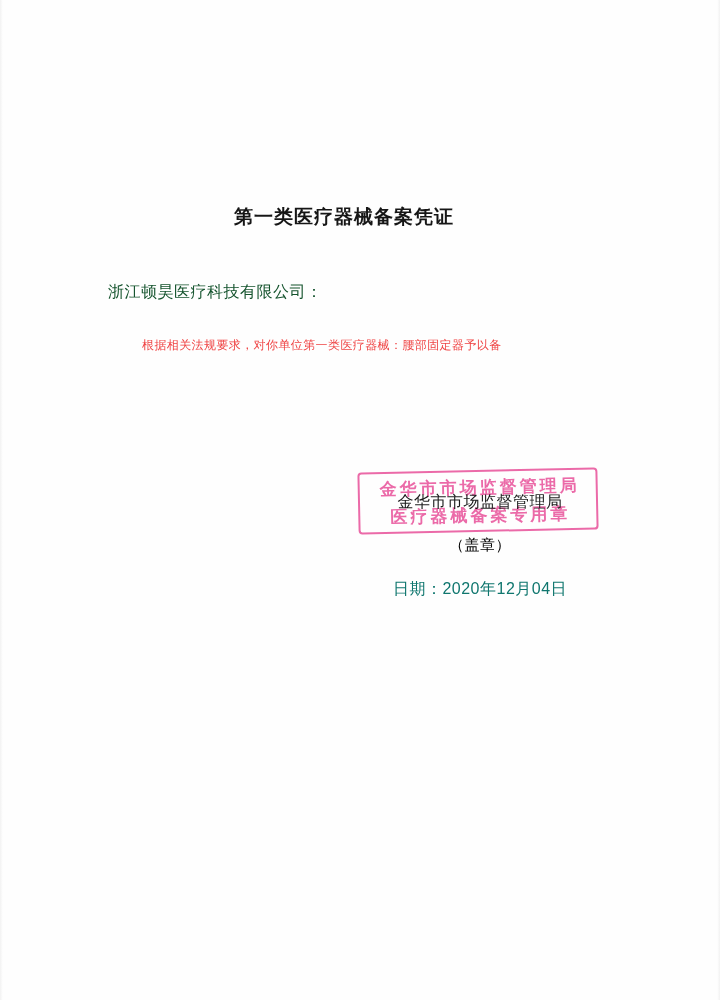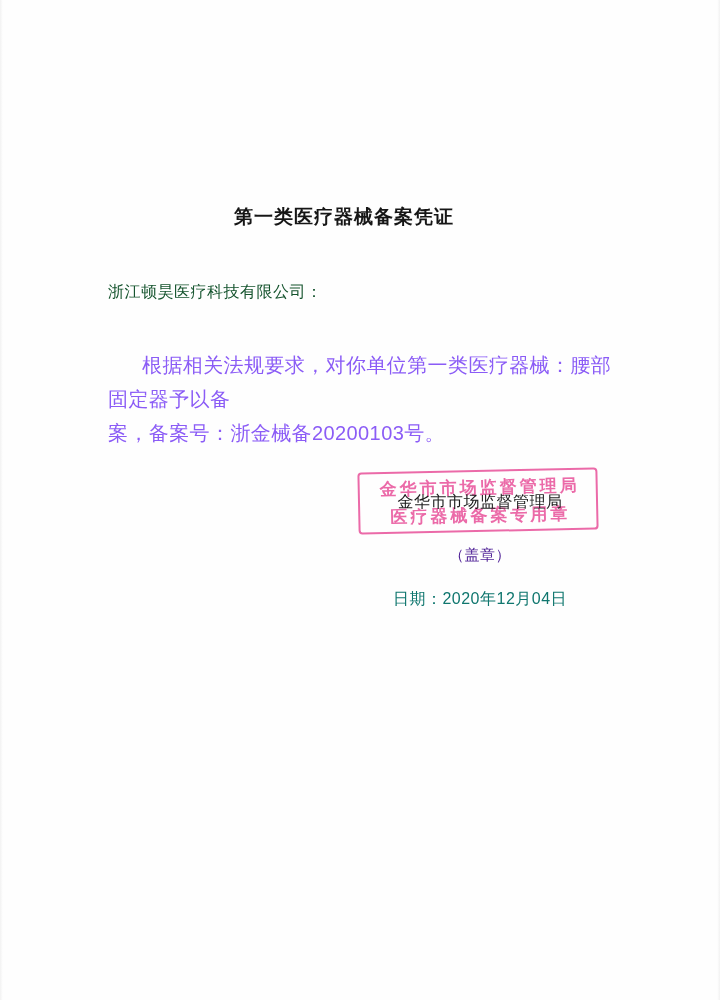--- a/index.html
+++ b/index.html
@@ -38,25 +38,24 @@
     left: 108px;
     font-size: 16px;
     letter-spacing: 0.5px;
     color: #14532d;
   }
   .body-text {
     position: absolute;
     top: 328px;
     left: 108px;
     width: 510px;
-    font-size: 20px;
+    font-size: 12px;
     line-height: 34px;
     letter-spacing: 0.4px;
-    color: #8b5cf6;
-    margin-top: 20px;
+    color: #ef4444;
   }
   .body-text .indent {
     display: inline-block;
     width: 34px;
   }
   .sign-block {
     position: absolute;
     top: 470px;
     left: 340px;
     width: 280px;
@@ -103,23 +102,22 @@
   }
   .seal-line1 {
     top: 4px;
     font-size: 17px;
   }
   .seal-line2 {
     top: 32px;
     font-size: 17px;
   }
   .stamp-note {
-    margin-top: 10px;
     font-size: 15px;
-    color: #4c1d95;
+    color: #000000;
     letter-spacing: 0.5px;
   }
   .date-line {
     margin-top: 24px;
     font-size: 16px;
     letter-spacing: 0.5px;
     color: #0f766e;
   }
   .paper-edge-left {
     position: absolute;
@@ -141,21 +139,20 @@
 
   <div class="paper-edge-left"></div>
   <div class="paper-edge-right"></div>
 
   <div class="doc-title">第一类医疗器械备案凭证</div>
 
   <div class="addressee">浙江顿昊医疗科技有限公司：</div>
 
   <div class="body-text">
     <span class="indent"></span><span>根据相关法规要求，对你单位第一类医疗器械：腰部固定器予以备</span><br>
-    <span>案，备案号：浙金械备20200103号。</span>
   </div>
 
   <div class="sign-block">
     <div class="seal-area">
       <div class="seal">
         <div class="seal-line1">金华市市场监督管理局</div>
         <div class="seal-line2">医疗器械备案专用章</div>
       </div>
       <div class="issuer">金华市市场监督管理局</div>
     </div>

